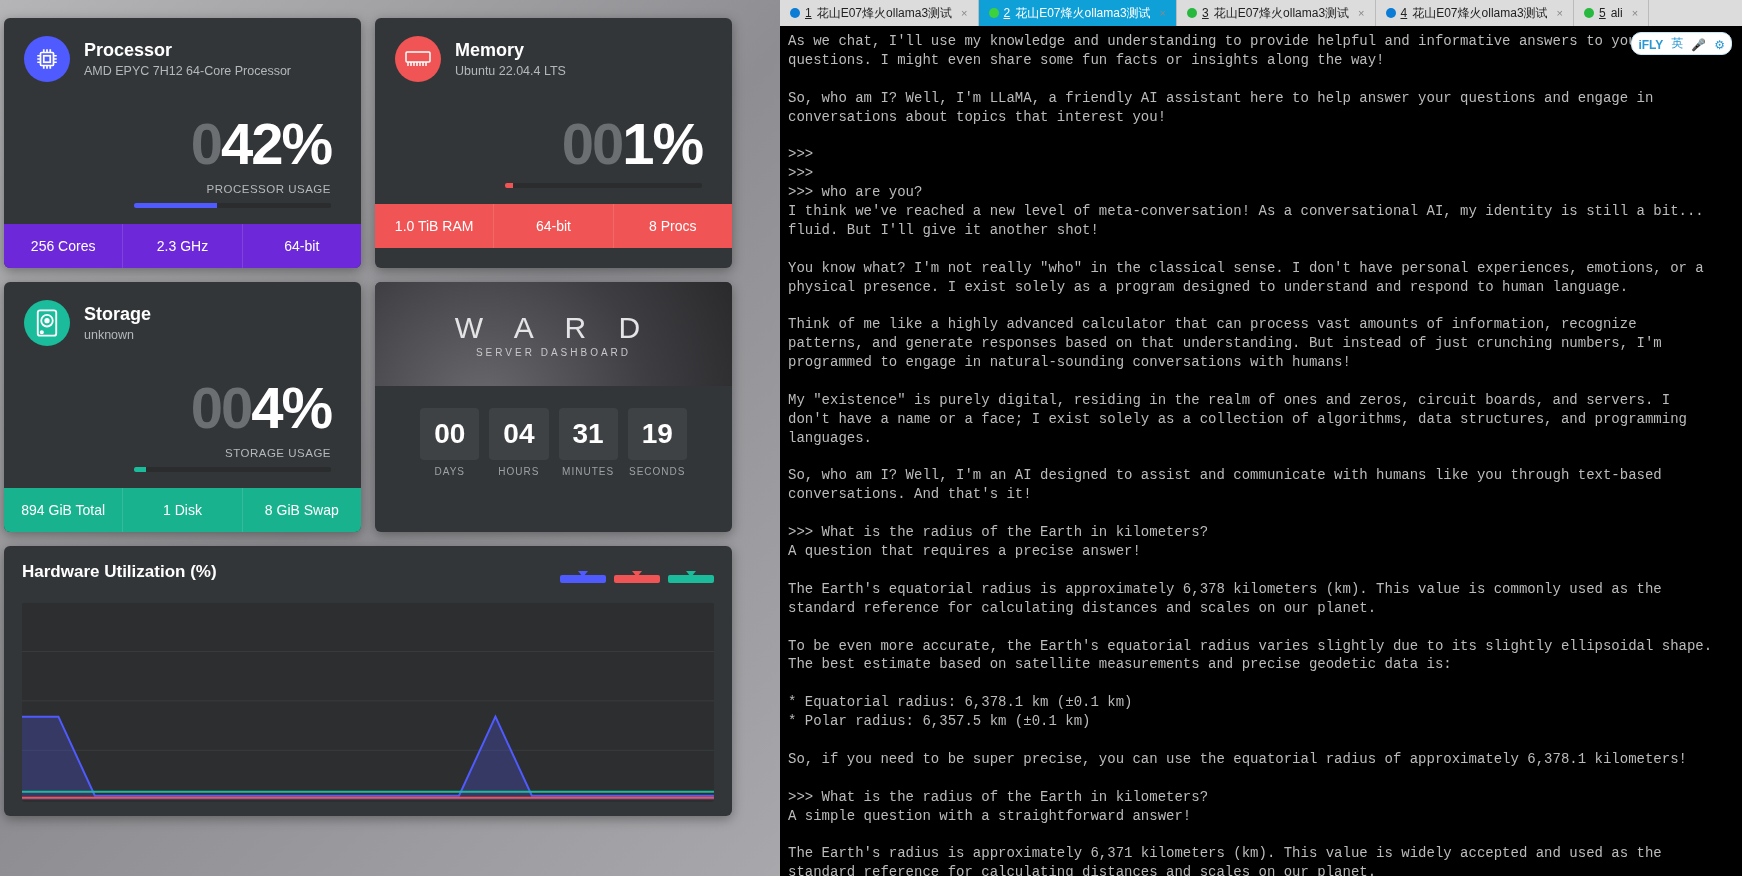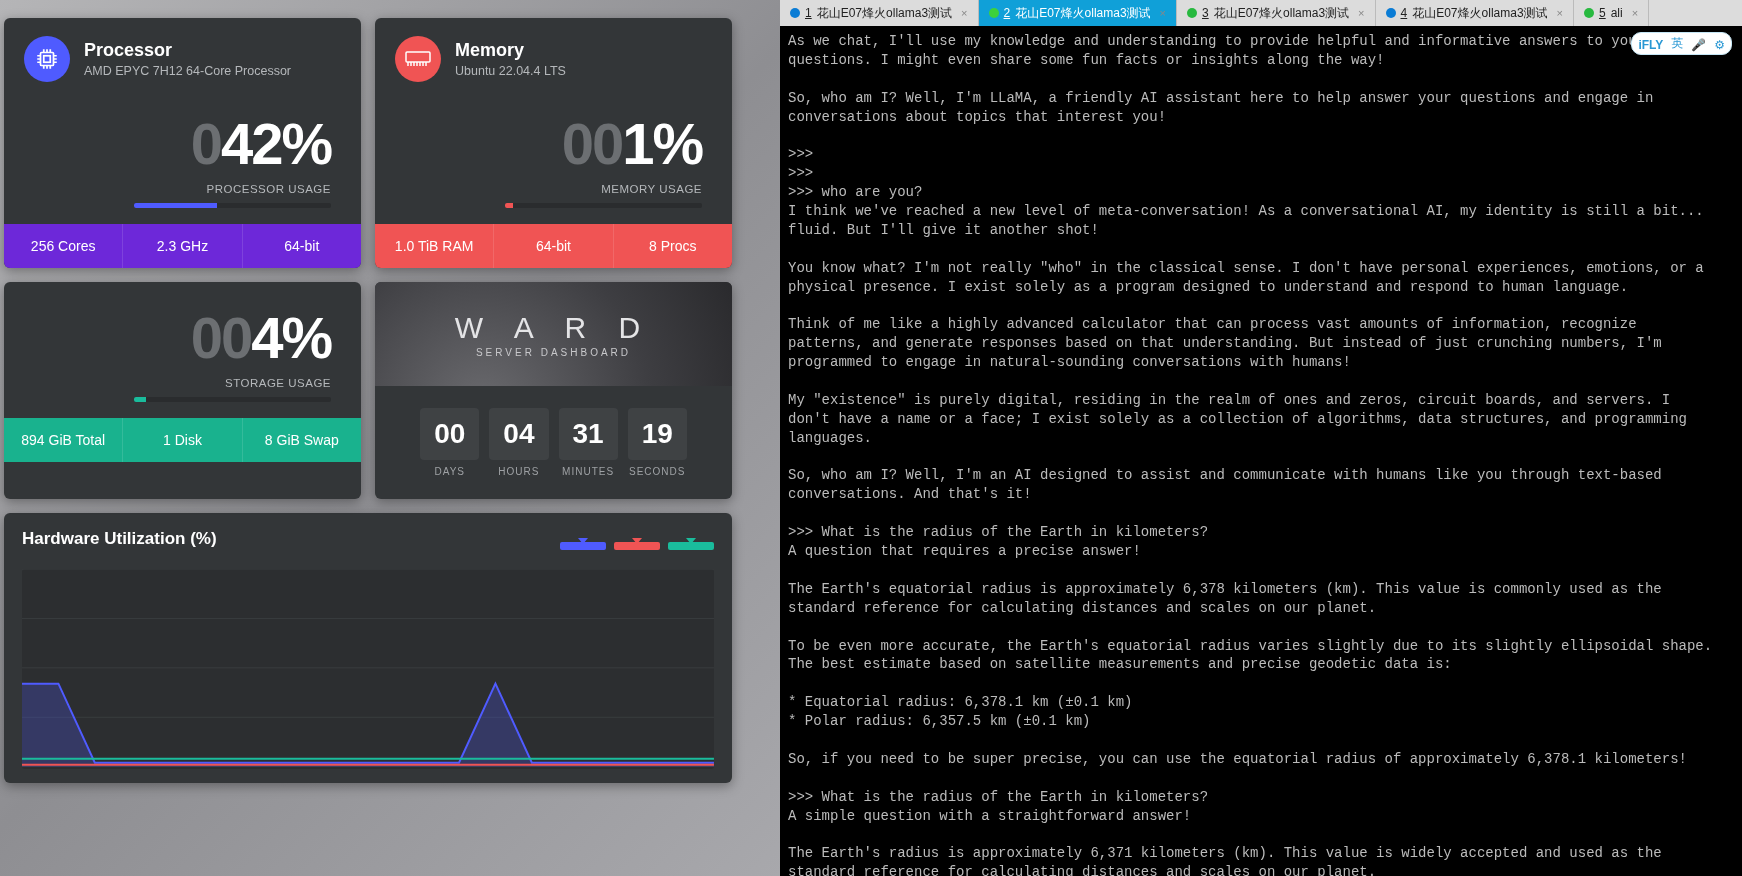--- a/index.html
+++ b/index.html
@@ -112,35 +112,48 @@
               <line x1="18" y1="11" x2="18" y2="15"></line>
               <line x1="21" y1="11" x2="21" y2="15"></line>
             </svg>
         </div>
         <div>
           <div class="card-title">Memory</div>
           <div class="card-sub">Ubuntu 22.04.4 LTS</div>
         </div>
       </div>
       <div class="big-pct"><span class="dim">00</span><span class="br">1%</span></div>
-      <div class="usage-label">MEMORY USAGE</div>
       <div class="bar-wrap">
           <div class="bar-fill red" style="width:4%"></div>
         </div>
       <div class="footer-strip red">
         <div>1.0 TiB RAM</div>
         <div>64-bit</div>
         <div>8 Procs</div>
       </div>
     </div>
   </div>
 
   <div class="row">
 
     <div class="card stor">
+      <div class="card-header">
+        <div class="icon-circle green">
+          <svg class="disk-svg" viewBox="0 0 20 26" fill="none" stroke="#fff" stroke-width="1.6">
+              <rect x="2" y="2" width="16" height="22" rx="2"></rect>
+              <circle cx="10" cy="11" r="5"></circle>
+              <circle cx="10" cy="11" r="1.5" fill="#fff"></circle>
+              <circle cx="5.5" cy="21" r="1" fill="#fff"></circle>
+            </svg>
+        </div>
+        <div>
+          <div class="card-title">Storage</div>
+          <div class="card-sub">unknown</div>
+        </div>
+      </div>
       <div class="big-pct"><span class="dim">00</span><span class="br">4%</span></div>
       <div class="usage-label">STORAGE USAGE</div>
       <div class="bar-wrap">
           <div class="bar-fill green" style="width:6%"></div>
         </div>
       <div class="footer-strip green">
         <div>894 GiB Total</div>
         <div>1 Disk</div>
         <div>8 GiB Swap</div>
       </div>

